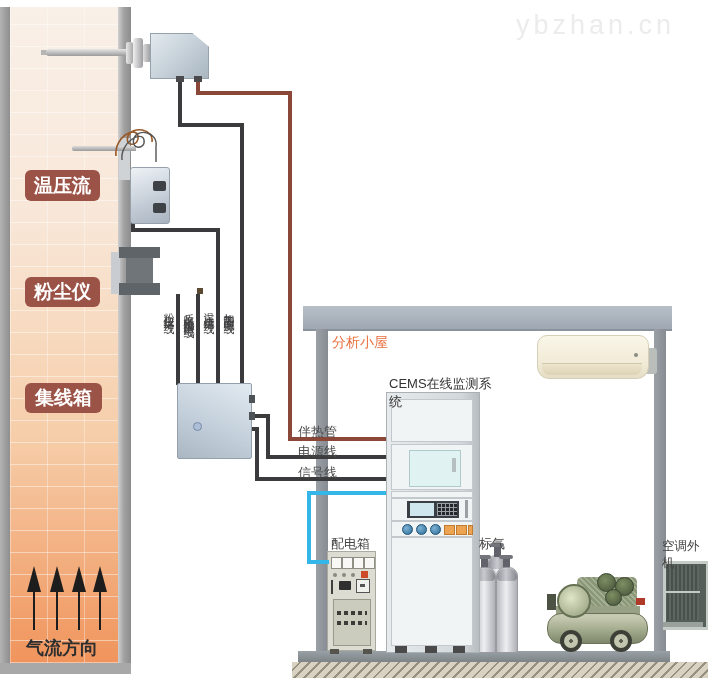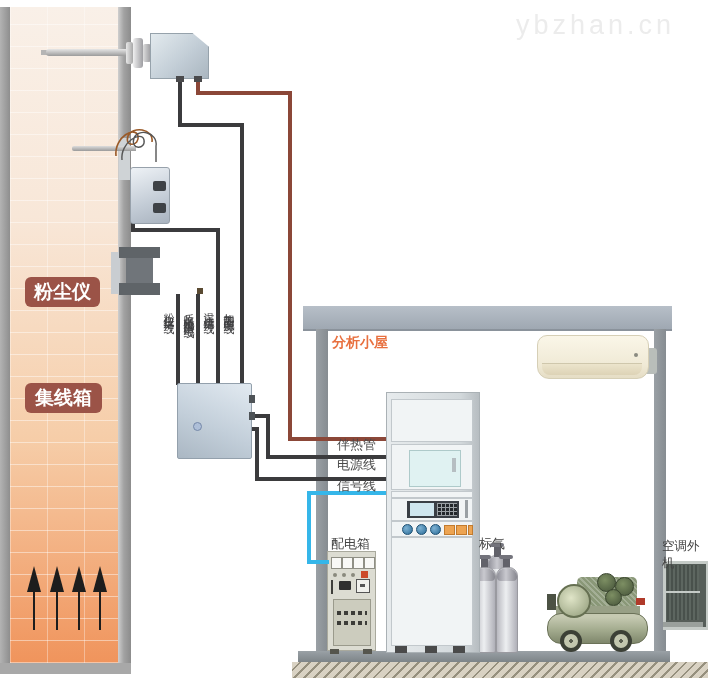--- a/index.html
+++ b/index.html
@@ -98,21 +98,21 @@
       color:#3e3e40;z-index:4;width:14px;left:auto;}
   .vl1{left:162px;top:304px;} .vl2{left:182px;top:304px;}
   .vl3{left:202px;top:304px;} .vl4{left:222px;top:304px;}
 
   
   .roof{left:303px;top:306px;width:369px;height:23px;z-index:2;
       background:linear-gradient(180deg,#b7bfc8,#9fa8b2);border-bottom:2px solid #8a929b;}
   .post{width:12px;z-index:2;background:linear-gradient(90deg,#9aa0a5,#868c91);}
   .post-left{left:316px;top:329px;height:326px;}
   .post-right{left:654px;top:329px;height:326px;}
-  .cabin-title{left:332px;top:334px;font-size:14px;font-weight:700;color:#e8703f;z-index:7;}
+  .cabin-title{left:332px;top:334px;font-size:14px;font-weight:400;color:#e8703f;z-index:7;}
   .floor{left:298px;top:651px;width:372px;height:11px;z-index:2;
       background:linear-gradient(180deg,#9aa1a6,#7d8488);}
   .ground{left:292px;top:662px;width:416px;height:16px;z-index:1;
       background:repeating-linear-gradient(135deg,#d9d2c3 0 5px,#96907e 5px 7px);}
 
   
   .cems-label{left:389px;top:375px;width:110px;font-size:13px;color:#333;z-index:7;}
   .cab{left:386px;top:392px;width:92px;height:259px;z-index:6;
       background:linear-gradient(90deg,#e7ebed,#d2d8db 80%,#b7bdc1);
       border:1px solid #aab1b5;}
@@ -134,21 +134,21 @@
   .knob{position:absolute;width:9px;height:9px;border-radius:50%;top:2px;
       background:radial-gradient(circle at 35% 35%,#7fb3d4,#2a6c98);border:1px solid #1d4f72;}
   .kb1{left:10px;} .kb2{left:24px;} .kb3{left:38px;}
   .obtn{position:absolute;width:9px;height:8px;top:3px;background:#eda452;border:1px solid #c27b2e;}
   .ob1{left:52px;} .ob2{left:64px;} .ob3{left:76px;width:3px;}
   .cab-p6{left:4px;top:144px;width:80px;height:107px;}
   .cab-foot{position:absolute;width:12px;height:7px;background:#4a4a4a;top:253px;}
   .cf1{left:8px;} .cf2{left:38px;} .cf3{left:66px;}
 
   
-  .inlet-label{width:78px;text-align:right;font-size:13px;color:#4a4a4a;z-index:7;margin-top:13px;}
+  .inlet-label{width:78px;text-align:left;font-size:13px;color:#4a4a4a;z-index:7;}
   .il1{left:298px;top:423px;} .il2{left:298px;top:443px;} .il3{left:298px;top:464px;}
 
   
   .pb-label{left:331px;top:535px;font-size:13px;color:#444;z-index:7;}
   .pbox{left:327px;top:551px;width:47px;height:98px;z-index:3;
       background:#dcdcd2;border:1px solid #a9a99d;}
   .pb-breaker{position:absolute;top:5px;width:9px;height:10px;background:#f8f8f6;border:1px solid #8f8f85;}
   .pbk1{left:3px;} .pbk2{left:14px;} .pbk3{left:25px;} .pbk4{left:36px;}
   .pb-dot{position:absolute;top:21px;width:4px;height:4px;border-radius:50%;background:#8a8a7e;}
   .pbd1{left:5px;} .pbd2{left:14px;} .pbd3{left:23px;}
@@ -218,39 +218,41 @@
 
 <div class="canvas">
 
   <div class="abs watermark">ybzhan.cn</div>
 
   <div class="abs stack-left-edge"></div>
   <div class="abs stack-wall"></div>
   <div class="abs stack-right-edge"></div>
   <div class="abs stack-base"></div>
 
+  <div class="abs stack-label lbl-tpf">温压流</div>
   <div class="abs stack-label lbl-junction">集线箱</div>
   <div class="abs stack-label lbl-dust">粉尘仪</div>
 
   <div class="abs flow-arrow fa1">
       <span class="head"></span>
       <span class="shaft"></span>
     </div>
   <div class="abs flow-arrow fa2">
       <span class="head"></span>
       <span class="shaft"></span>
     </div>
   <div class="abs flow-arrow fa3">
       <span class="head"></span>
       <span class="shaft"></span>
     </div>
   <div class="abs flow-arrow fa4">
       <span class="head"></span>
       <span class="shaft"></span>
     </div>
+  <div class="abs flow-label">气流方向</div>
 
   <div class="abs probe-tip"></div>
   <div class="abs probe-tube"></div>
   <div class="abs probe-flange1"></div>
   <div class="abs probe-flange2"></div>
   <div class="abs probe-flange3"></div>
   <div class="abs probe-box"></div>
   <div class="abs probe-conn1"></div>
   <div class="abs probe-conn2"></div>
 
@@ -313,20 +315,21 @@
   <div class="abs post post-left"></div>
   <div class="abs post post-right"></div>
   <div class="abs cabin-title">分析小屋</div>
   <div class="abs floor"></div>
   <div class="abs ground"></div>
 
   <div class="abs inlet-label il1">伴热管</div>
   <div class="abs inlet-label il2">电源线</div>
   <div class="abs inlet-label il3">信号线</div>
 
+  <div class="abs cems-label">CEMS在线监测系统</div>
   <div class="abs cab">
     <div class="cab-panel cab-p1"></div>
     <div class="cab-panel cab-p2">
       <div class="cab-screen"></div>
       <div class="cab-handle"></div>
     </div>
     <div class="cab-panel cab-p3"></div>
     <div class="cab-panel cab-p4">
       <div class="cab-bezel">
         <div class="cab-lcd"></div>

